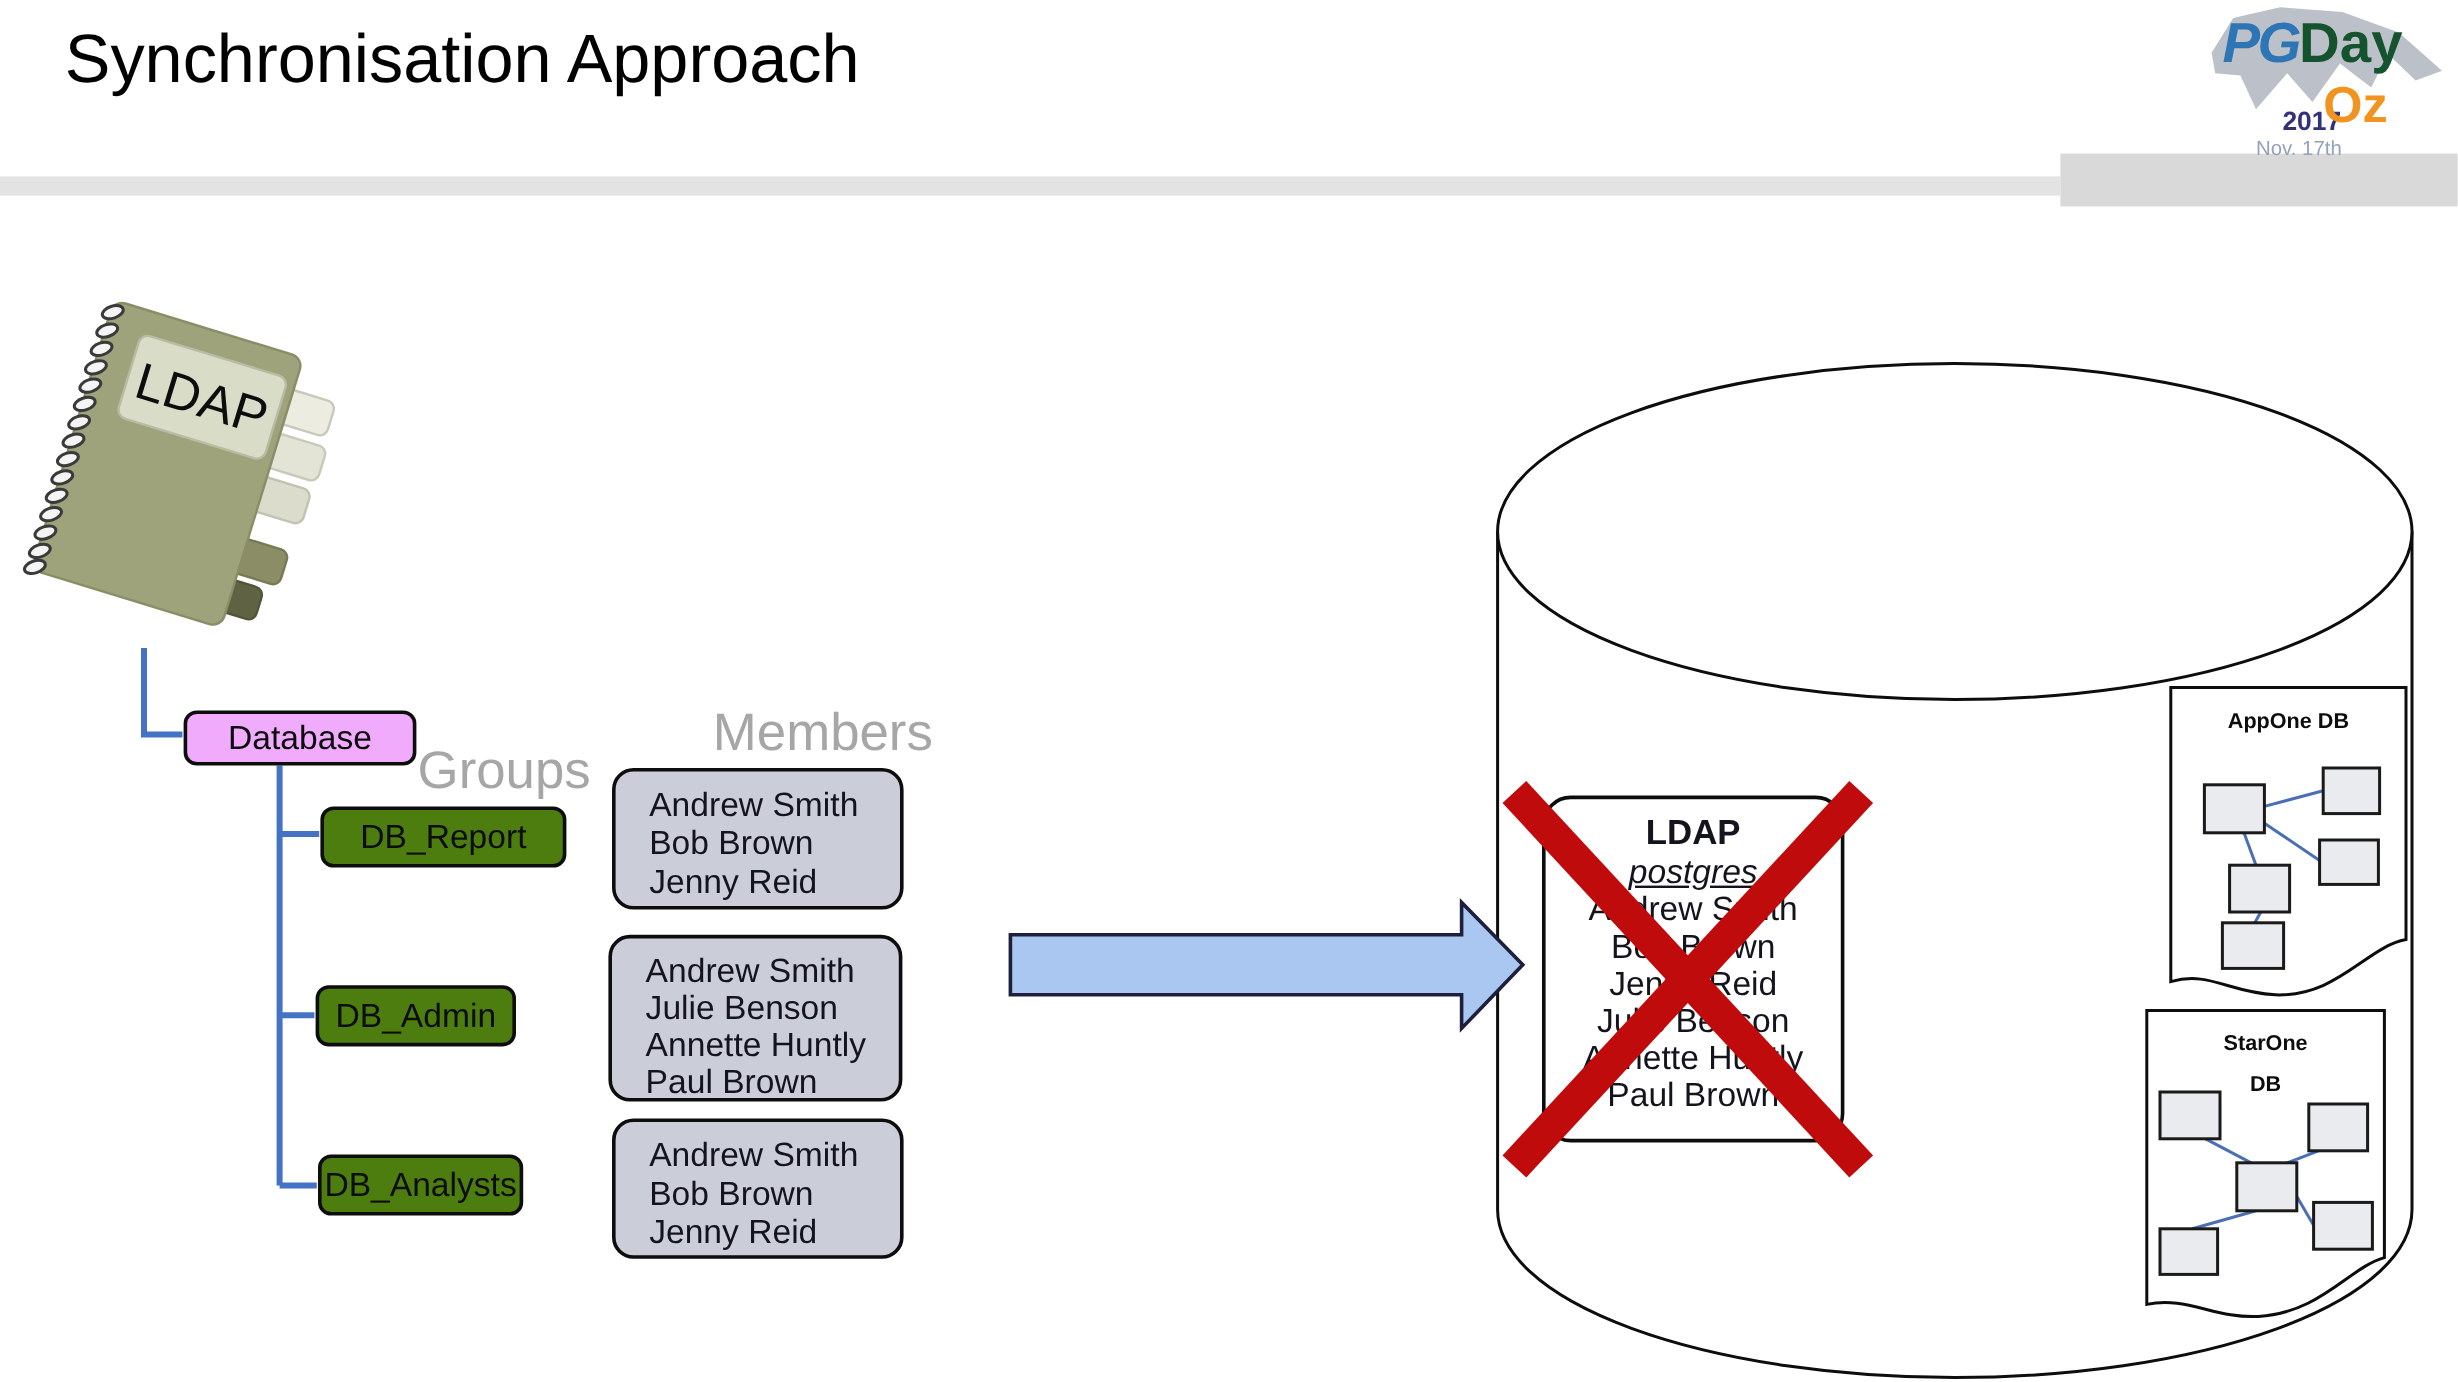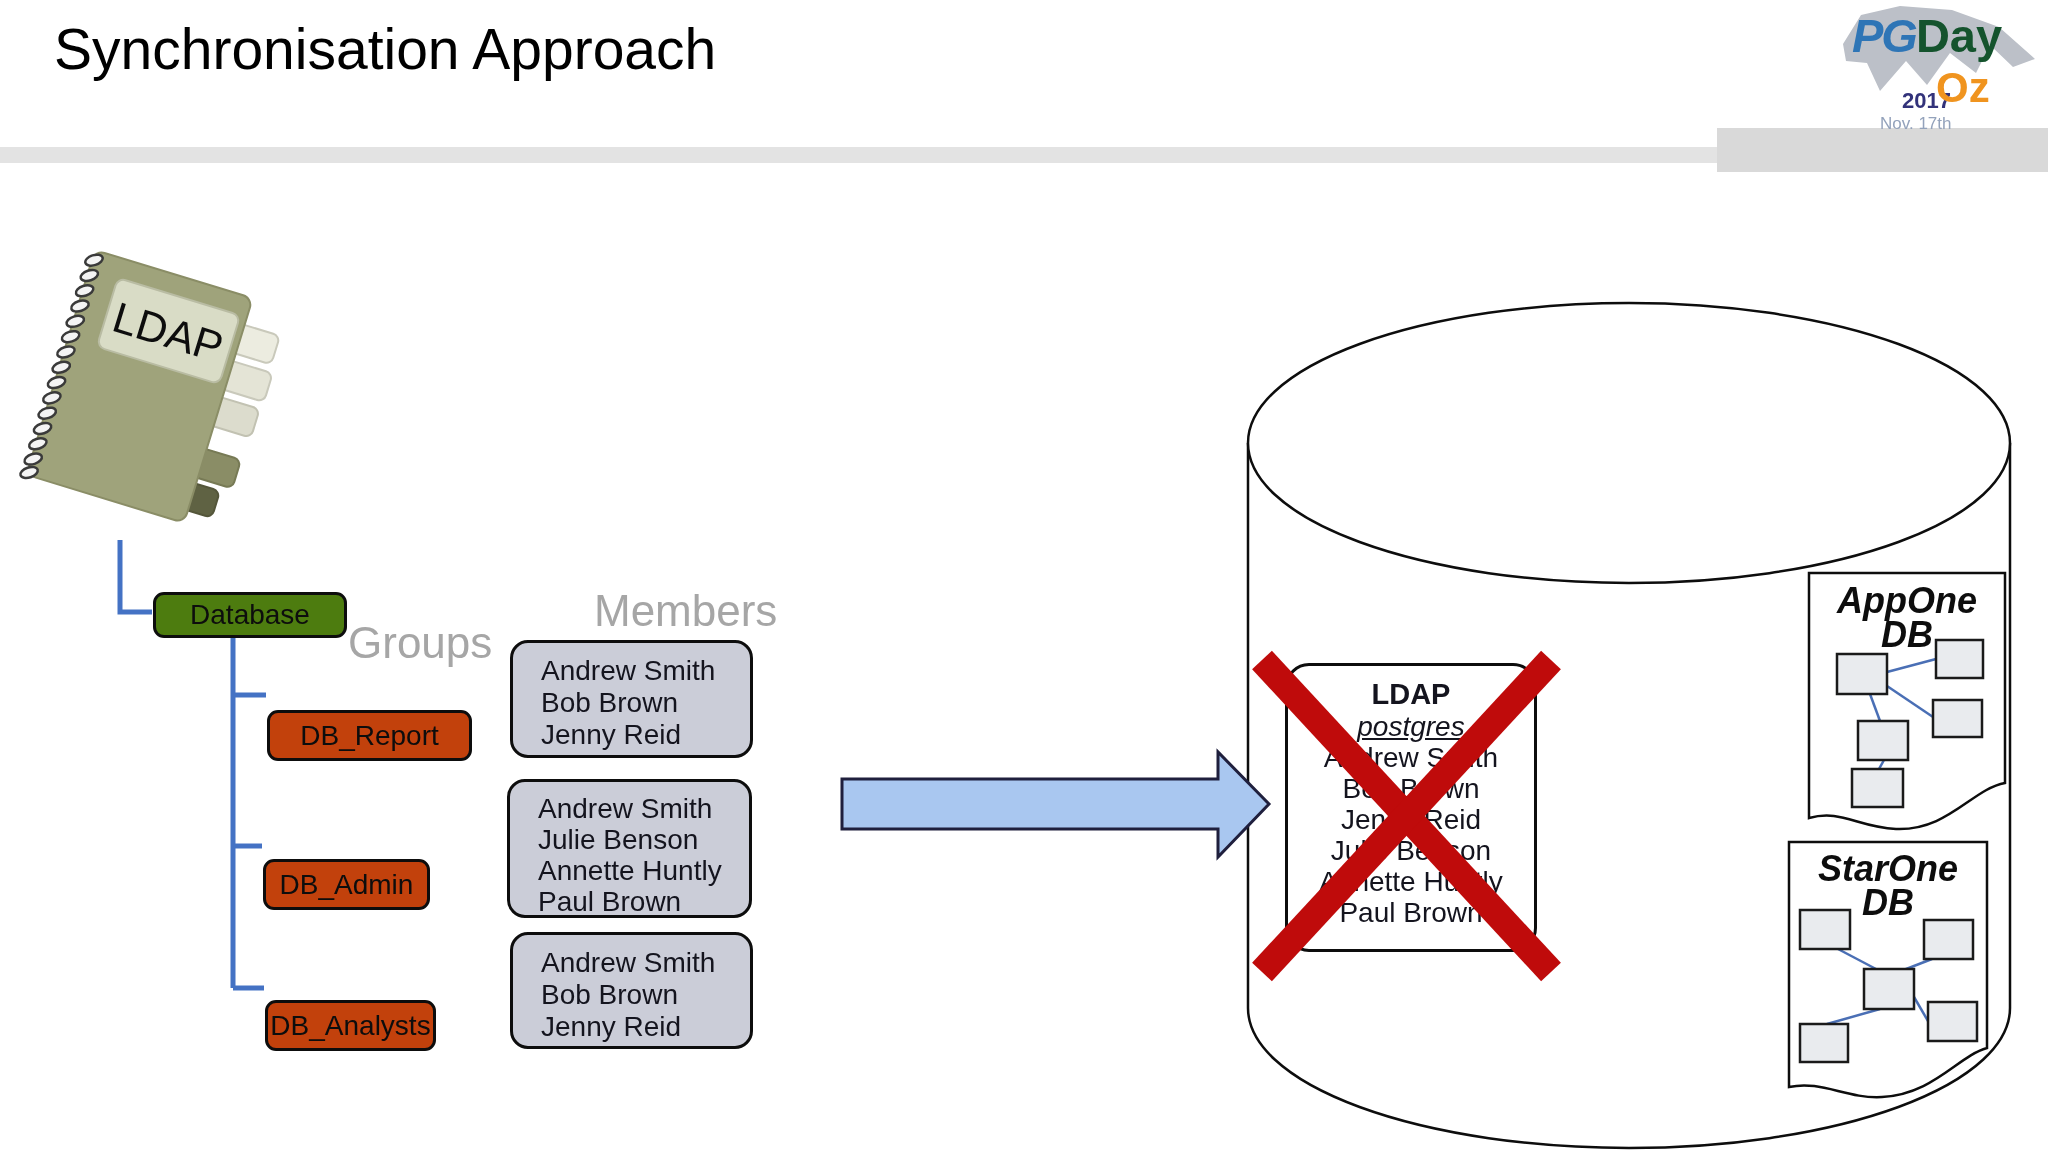--- a/index.html
+++ b/index.html
@@ -23,23 +23,23 @@
   #logo .date{position:absolute;left:40px;top:68px;font-size:17px;color:#93a2bb;white-space:nowrap;margin-top:42px;}
   #logo .year{position:absolute;left:62px;top:84px;font-size:22px;font-weight:bold;color:#32327a;}
   #logo .oz{position:absolute;left:96px;top:60px;font-size:42px;font-weight:bold;color:#f0941f;}
   
   #bg-svg{position:absolute;left:0;top:0;z-index:1;}
   #fg-svg{position:absolute;left:0;top:0;z-index:3;pointer-events:none;}
   
   .node-box{
     position:absolute;z-index:2;border:3px solid #0d0d0d;border-radius:11px;
     display:flex;align-items:center;justify-content:center;
-    font-size:28px;color:#0d0d0d;background:#4d7c0f;box-sizing:border-box;
-  }
-  .group-fill{background:#c2410c;margin-top:38px;}
+    font-size:28px;color:#0d0d0d;background:#f0abfc;box-sizing:border-box;
+  }
+  .group-fill{background:#4d7c0f;}
   #database-box{left:153px;top:592px;width:194px;height:46px;}
   #db-report-box{left:267px;top:672px;width:205px;height:51px;}
   #db-admin-box{left:263px;top:821px;width:167px;height:51px;}
   #db-analysts-box{left:265px;top:962px;width:171px;height:51px;}
   
   .muted-label{position:absolute;z-index:2;font-size:44px;color:#a6a6a6;}
   #groups-label{left:348px;top:618px;}
   #members-label{left:594px;top:586px;}
   
   .member-box{
@@ -54,22 +54,22 @@
   #roles-box{
     position:absolute;z-index:2;left:1285px;top:663px;width:252px;height:289px;
     background:#fff;border:3px solid #0d0d0d;border-radius:24px;box-sizing:border-box;
     text-align:center;padding-top:12px;color:#14141e;
   }
   #roles-title{font-size:29px;font-weight:bold;line-height:33px;}
   #roles-owner{font-size:28px;font-style:italic;text-decoration:underline;line-height:31px;}
   #roles-names{font-size:28px;line-height:31px;}
   
   .page-title{
-    position:absolute;z-index:2;text-align:center;font-weight:bold;font-size:36px;
-    color:#0d0d0d;line-height:34px;font-style:italic;
+    position:absolute;z-index:2;text-align:center;font-weight:bold;font-size:18px;
+    color:#0d0d0d;line-height:34px;
   }
   #appone-title{left:1809px;top:584px;width:196px;}
   #starone-title{left:1789px;top:852px;width:198px;}
 </style>
 </head>
 <body>
 
 <svg id="bg-svg" width="2048" height="1152" viewBox="0 0 2048 1152">
 
   <polygon points="1843,44 1861,15 1900,6 1952,10 1999,27 2035,59 2013,67 1990,45 1976,73 1950,53 1927,85 1906,61 1880,91 1867,63 1846,61" fill="#bcc0c8"></polygon>

